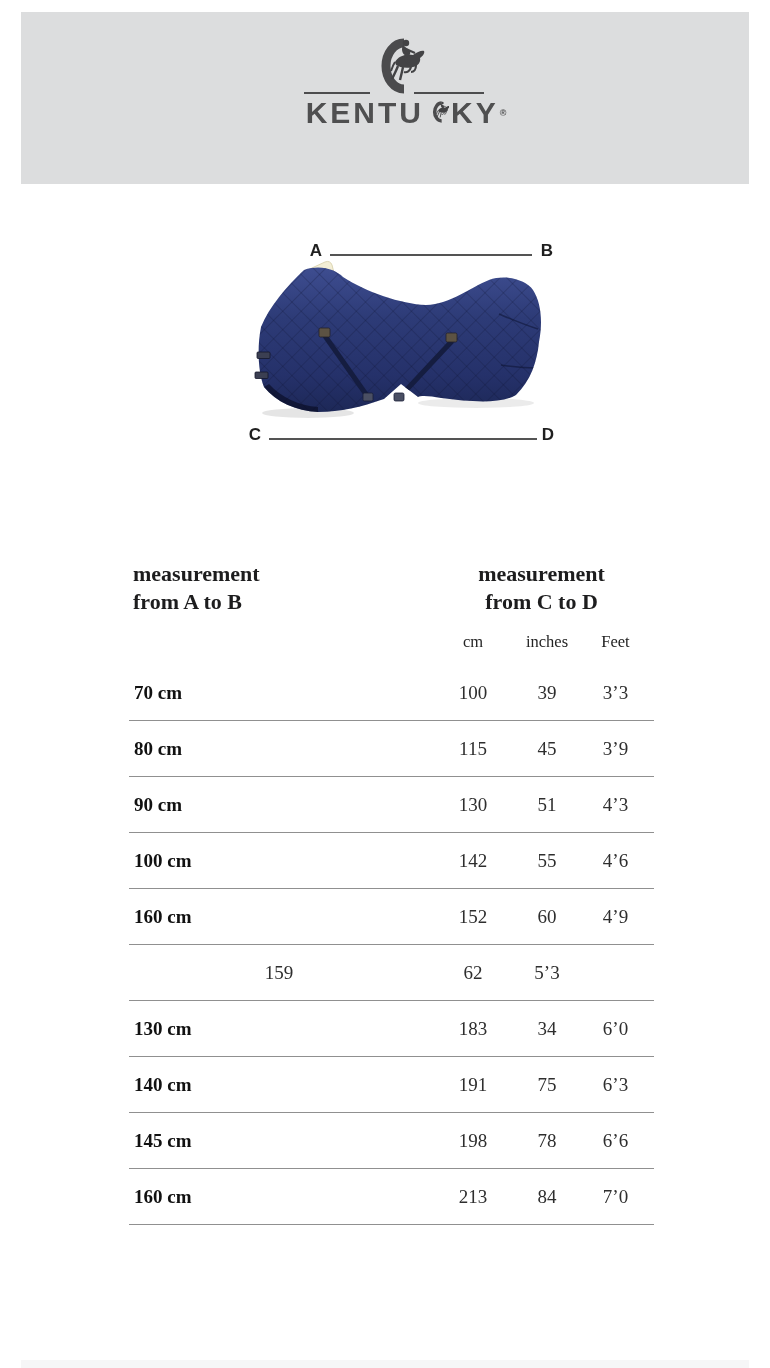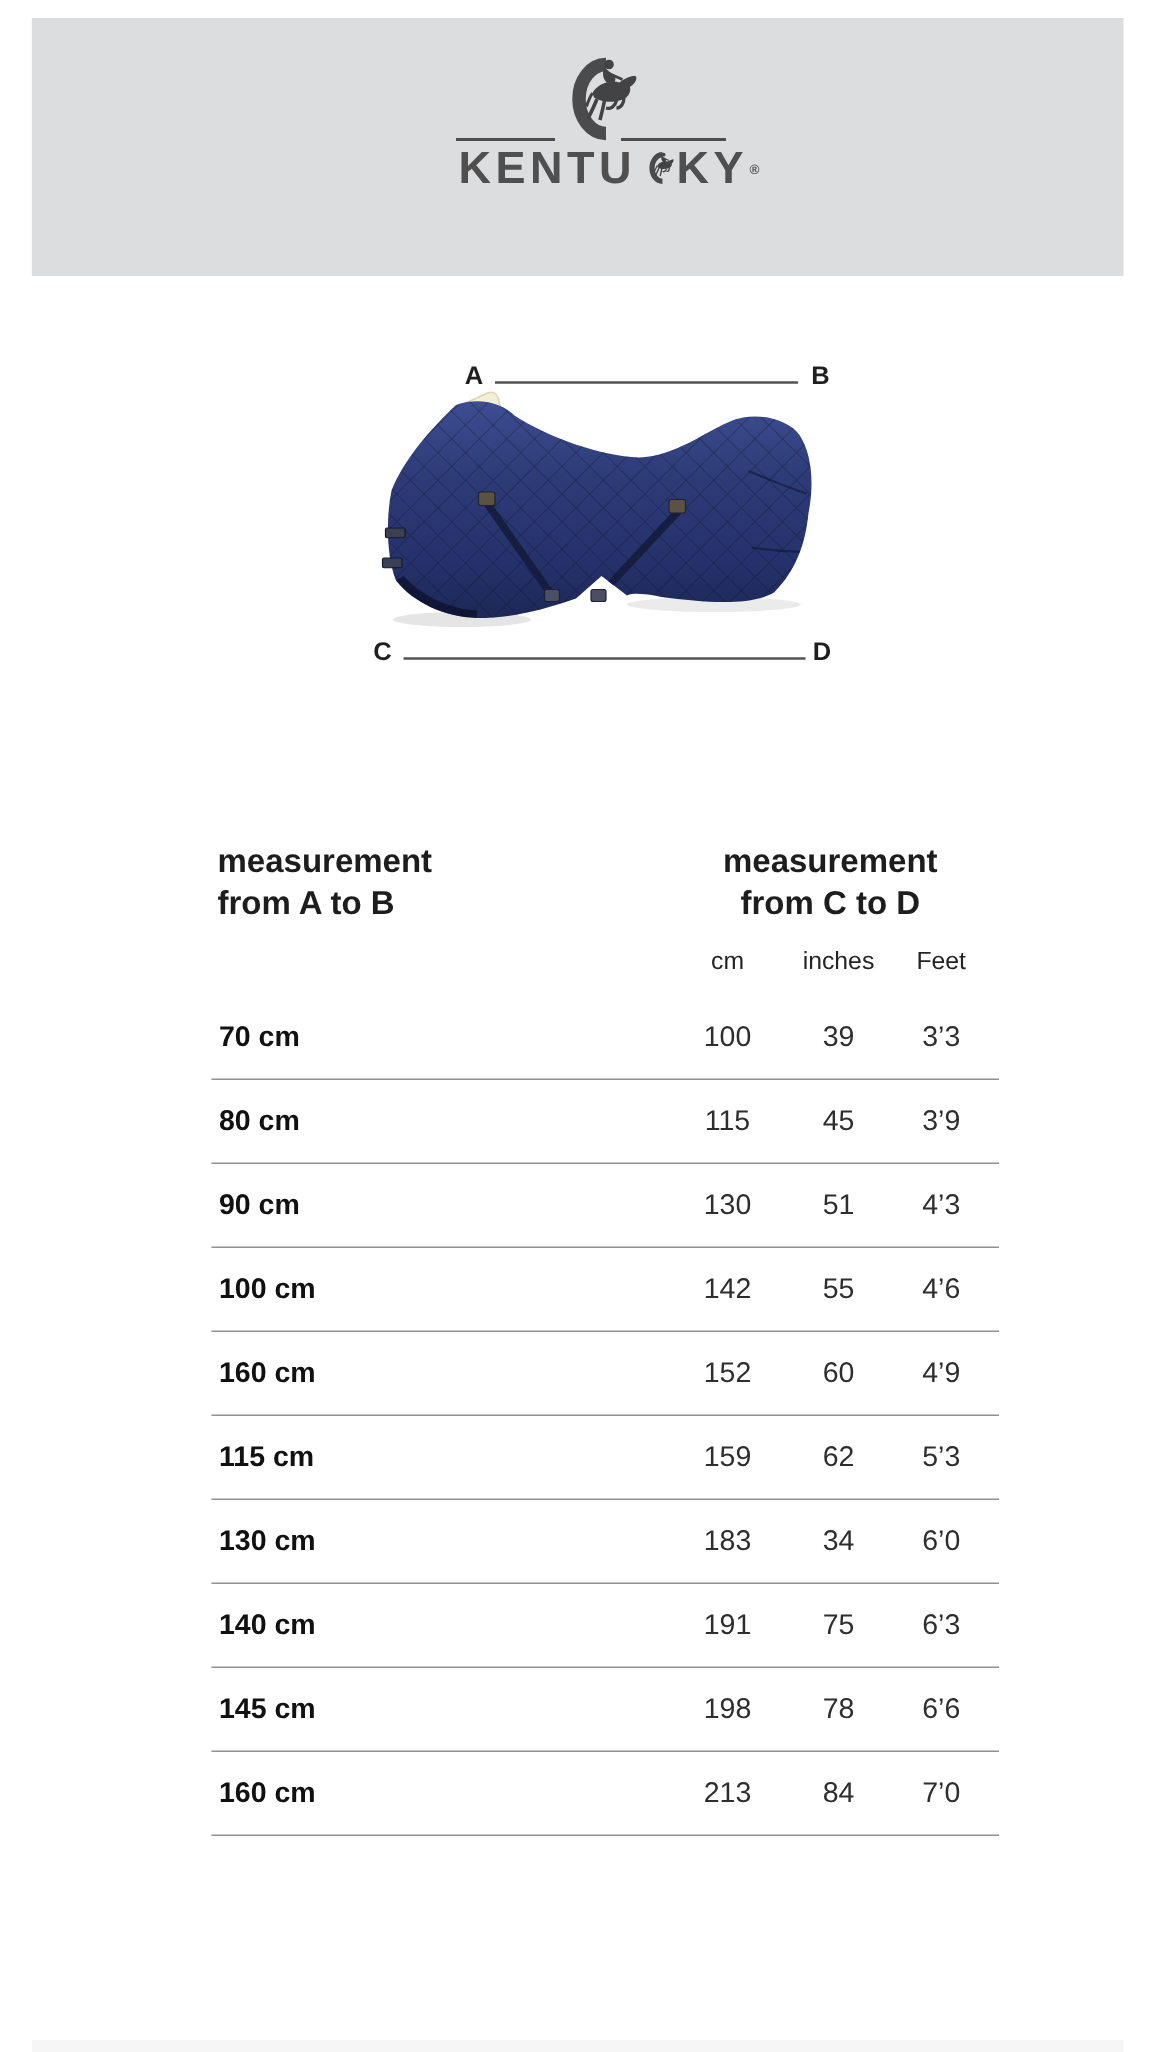--- a/index.html
+++ b/index.html
@@ -23,21 +23,21 @@
   }
   .logo-word .emblem-c { width:24px; height:32px; margin:0 2px 0 1px; display:inline-block; }
   .logo-word .reg { font-size:9px; letter-spacing:0; align-self:flex-end; margin:0 0 3px 1px; }
 
   
   .figure { position:relative; width:770px; height:368px; background:#ffffff; }
   .blanket-svg { position:absolute; left:225px; top:53px; width:320px; height:220px; }
   .blanket-svg text { font-family:"Liberation Sans", sans-serif; font-size:17px; font-weight:600; fill:#1f1f1f; }
 
   
-  .size-table { position:absolute; left:120px; top:540px; width:525px; }
+  .size-table { position:absolute; left:108px; top:540px; width:525px;font-family:Liberation Serif, serif; }
   .t-head {
     display:grid; grid-template-columns:300px 225px; padding-top:8px;
     font-size:22px; line-height:28px; font-weight:600; color:#1d1d1e;
   }
   .t-head .left  { text-align:left; padding-left:4px; }
   .t-head .right { text-align:center; }
   .t-subhead {
     display:grid; grid-template-columns:300px 88px 60px 77px;
     margin-top:16px; padding-bottom:13px;
     font-size:16.5px; font-weight:400; color:#242424;
@@ -197,21 +197,20 @@
       <div class="num">55</div>
       <div class="num">4’6</div>
     </div>
     <div class="t-row">
       <div class="label">160 cm</div>
       <div class="num">152</div>
       <div class="num">60</div>
       <div class="num">4’9</div>
     </div>
     <div class="t-row">
-      <div class="label">115 cm</div>
       <div class="num">159</div>
       <div class="num">62</div>
       <div class="num">5’3</div>
     </div>
     <div class="t-row">
       <div class="label">130 cm</div>
       <div class="num">183</div>
       <div class="num">34</div>
       <div class="num">6’0</div>
     </div>

